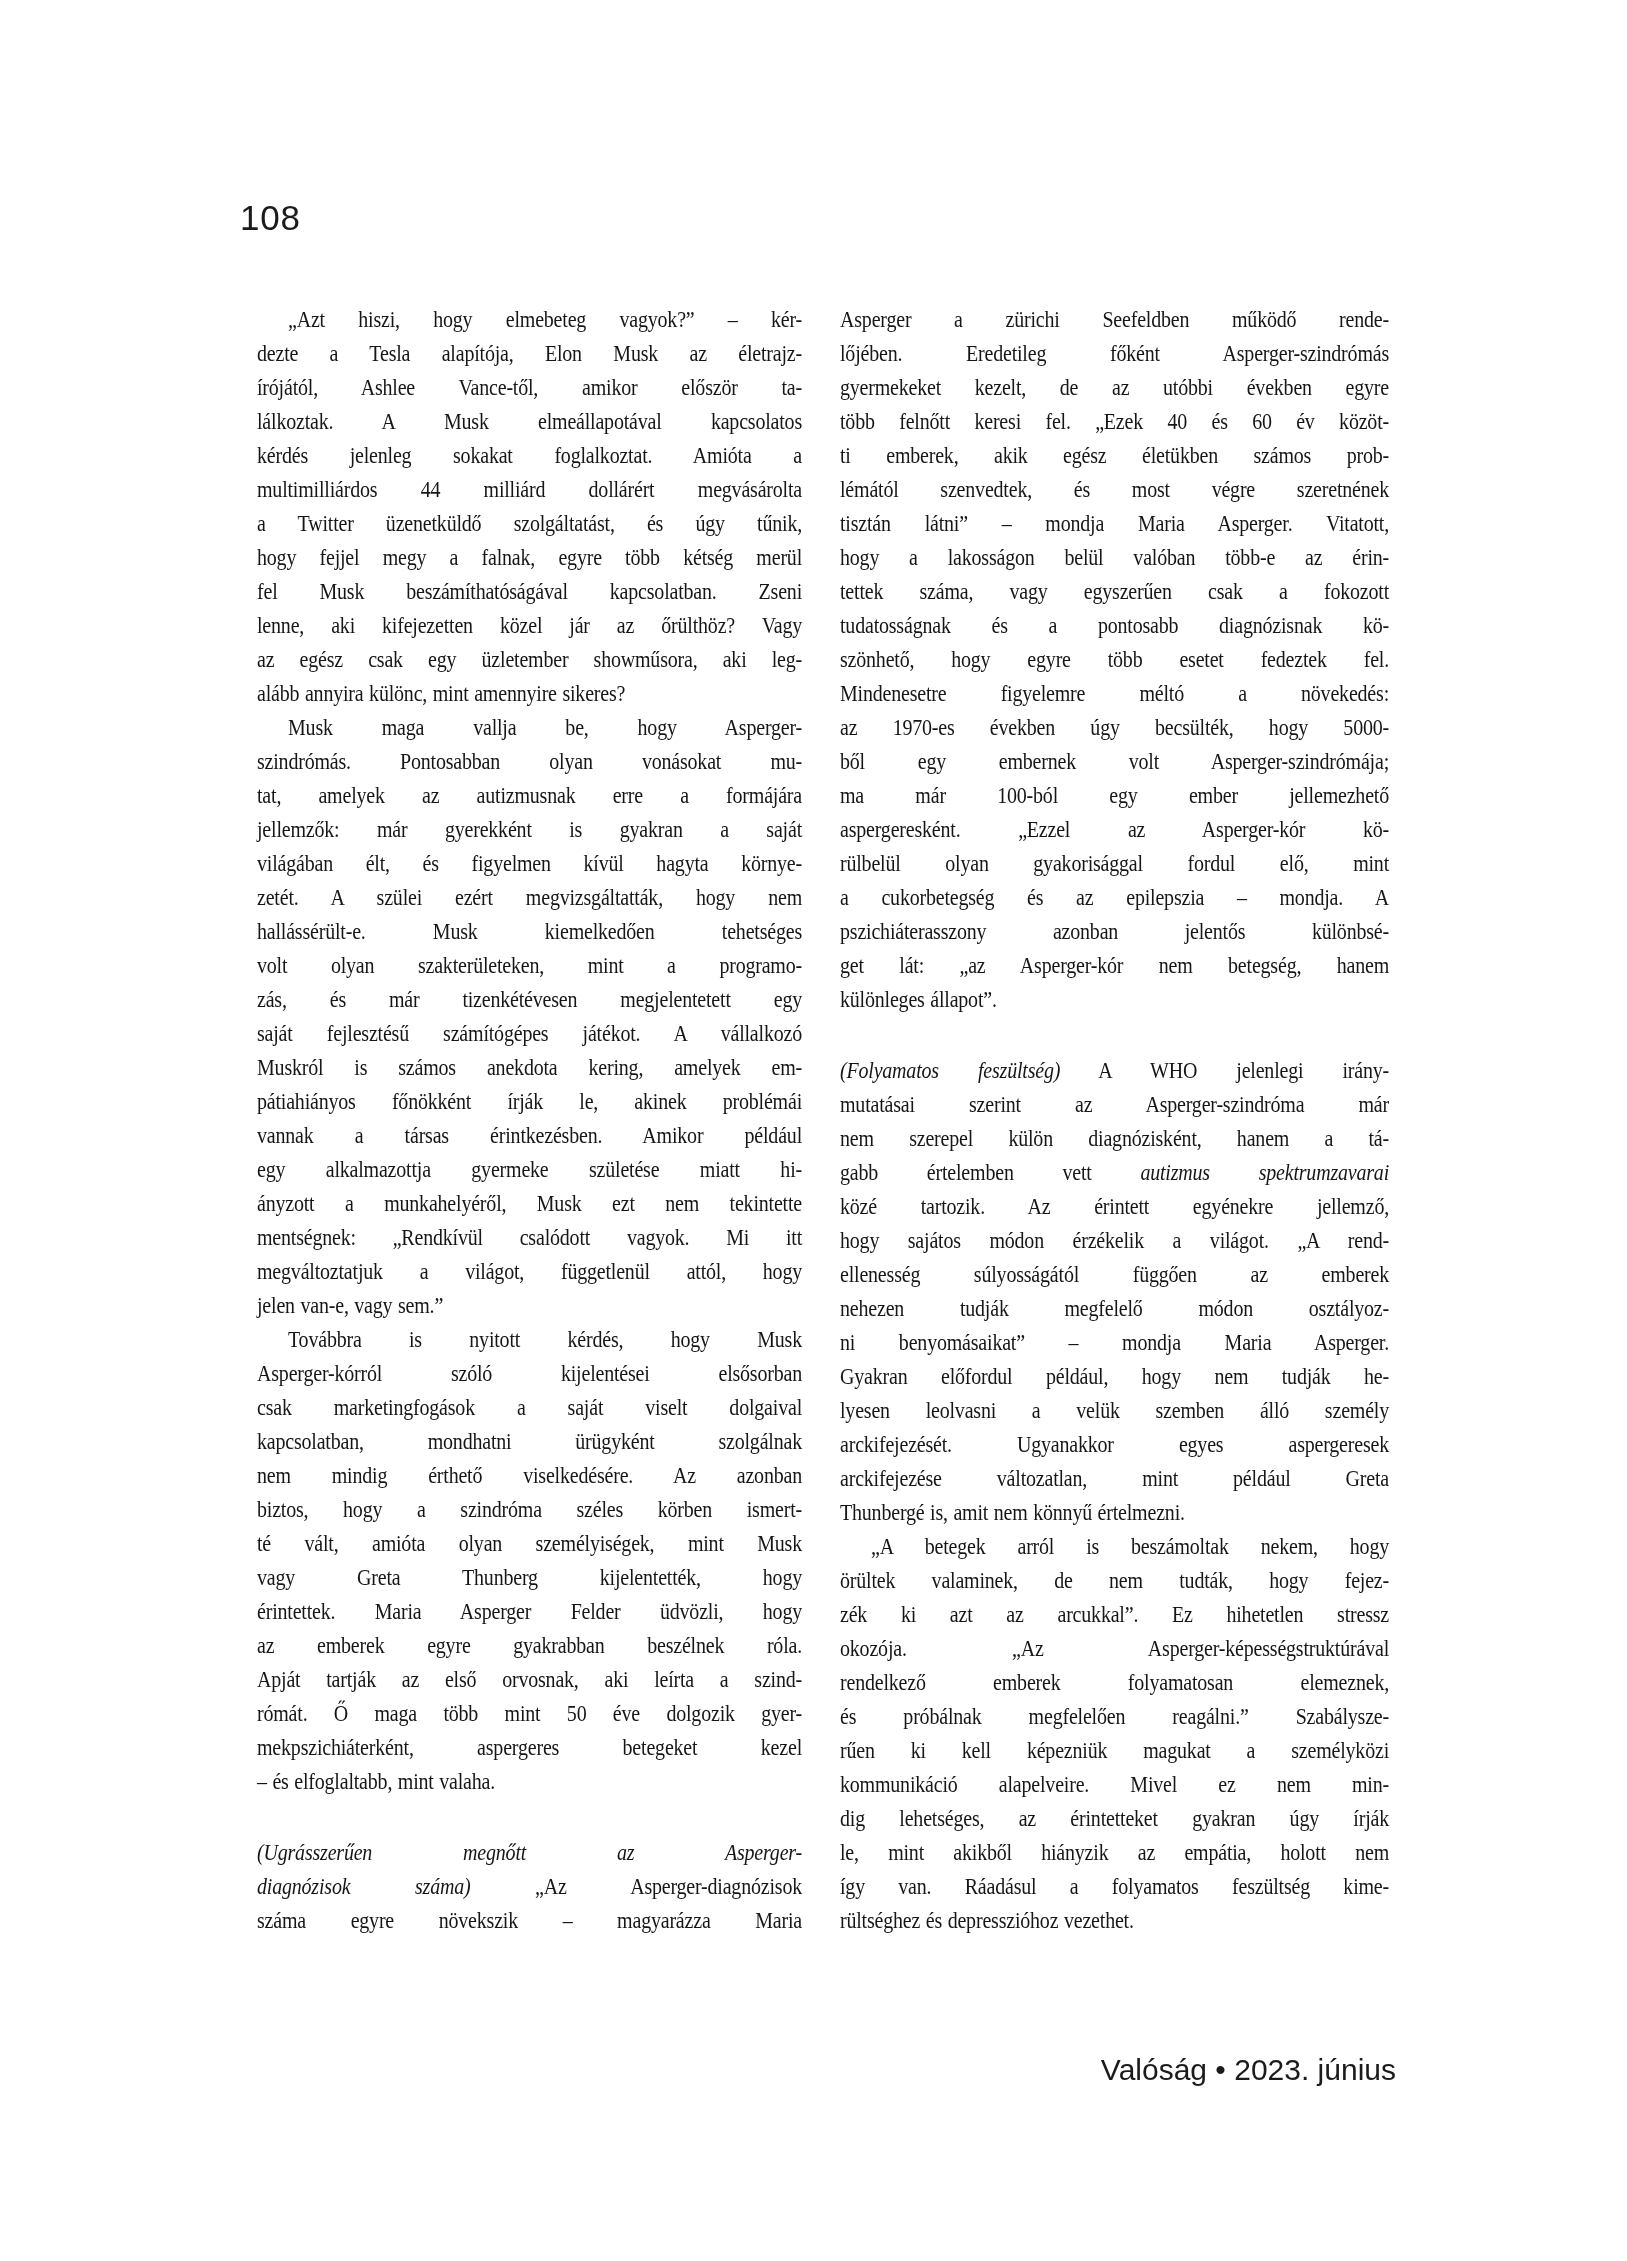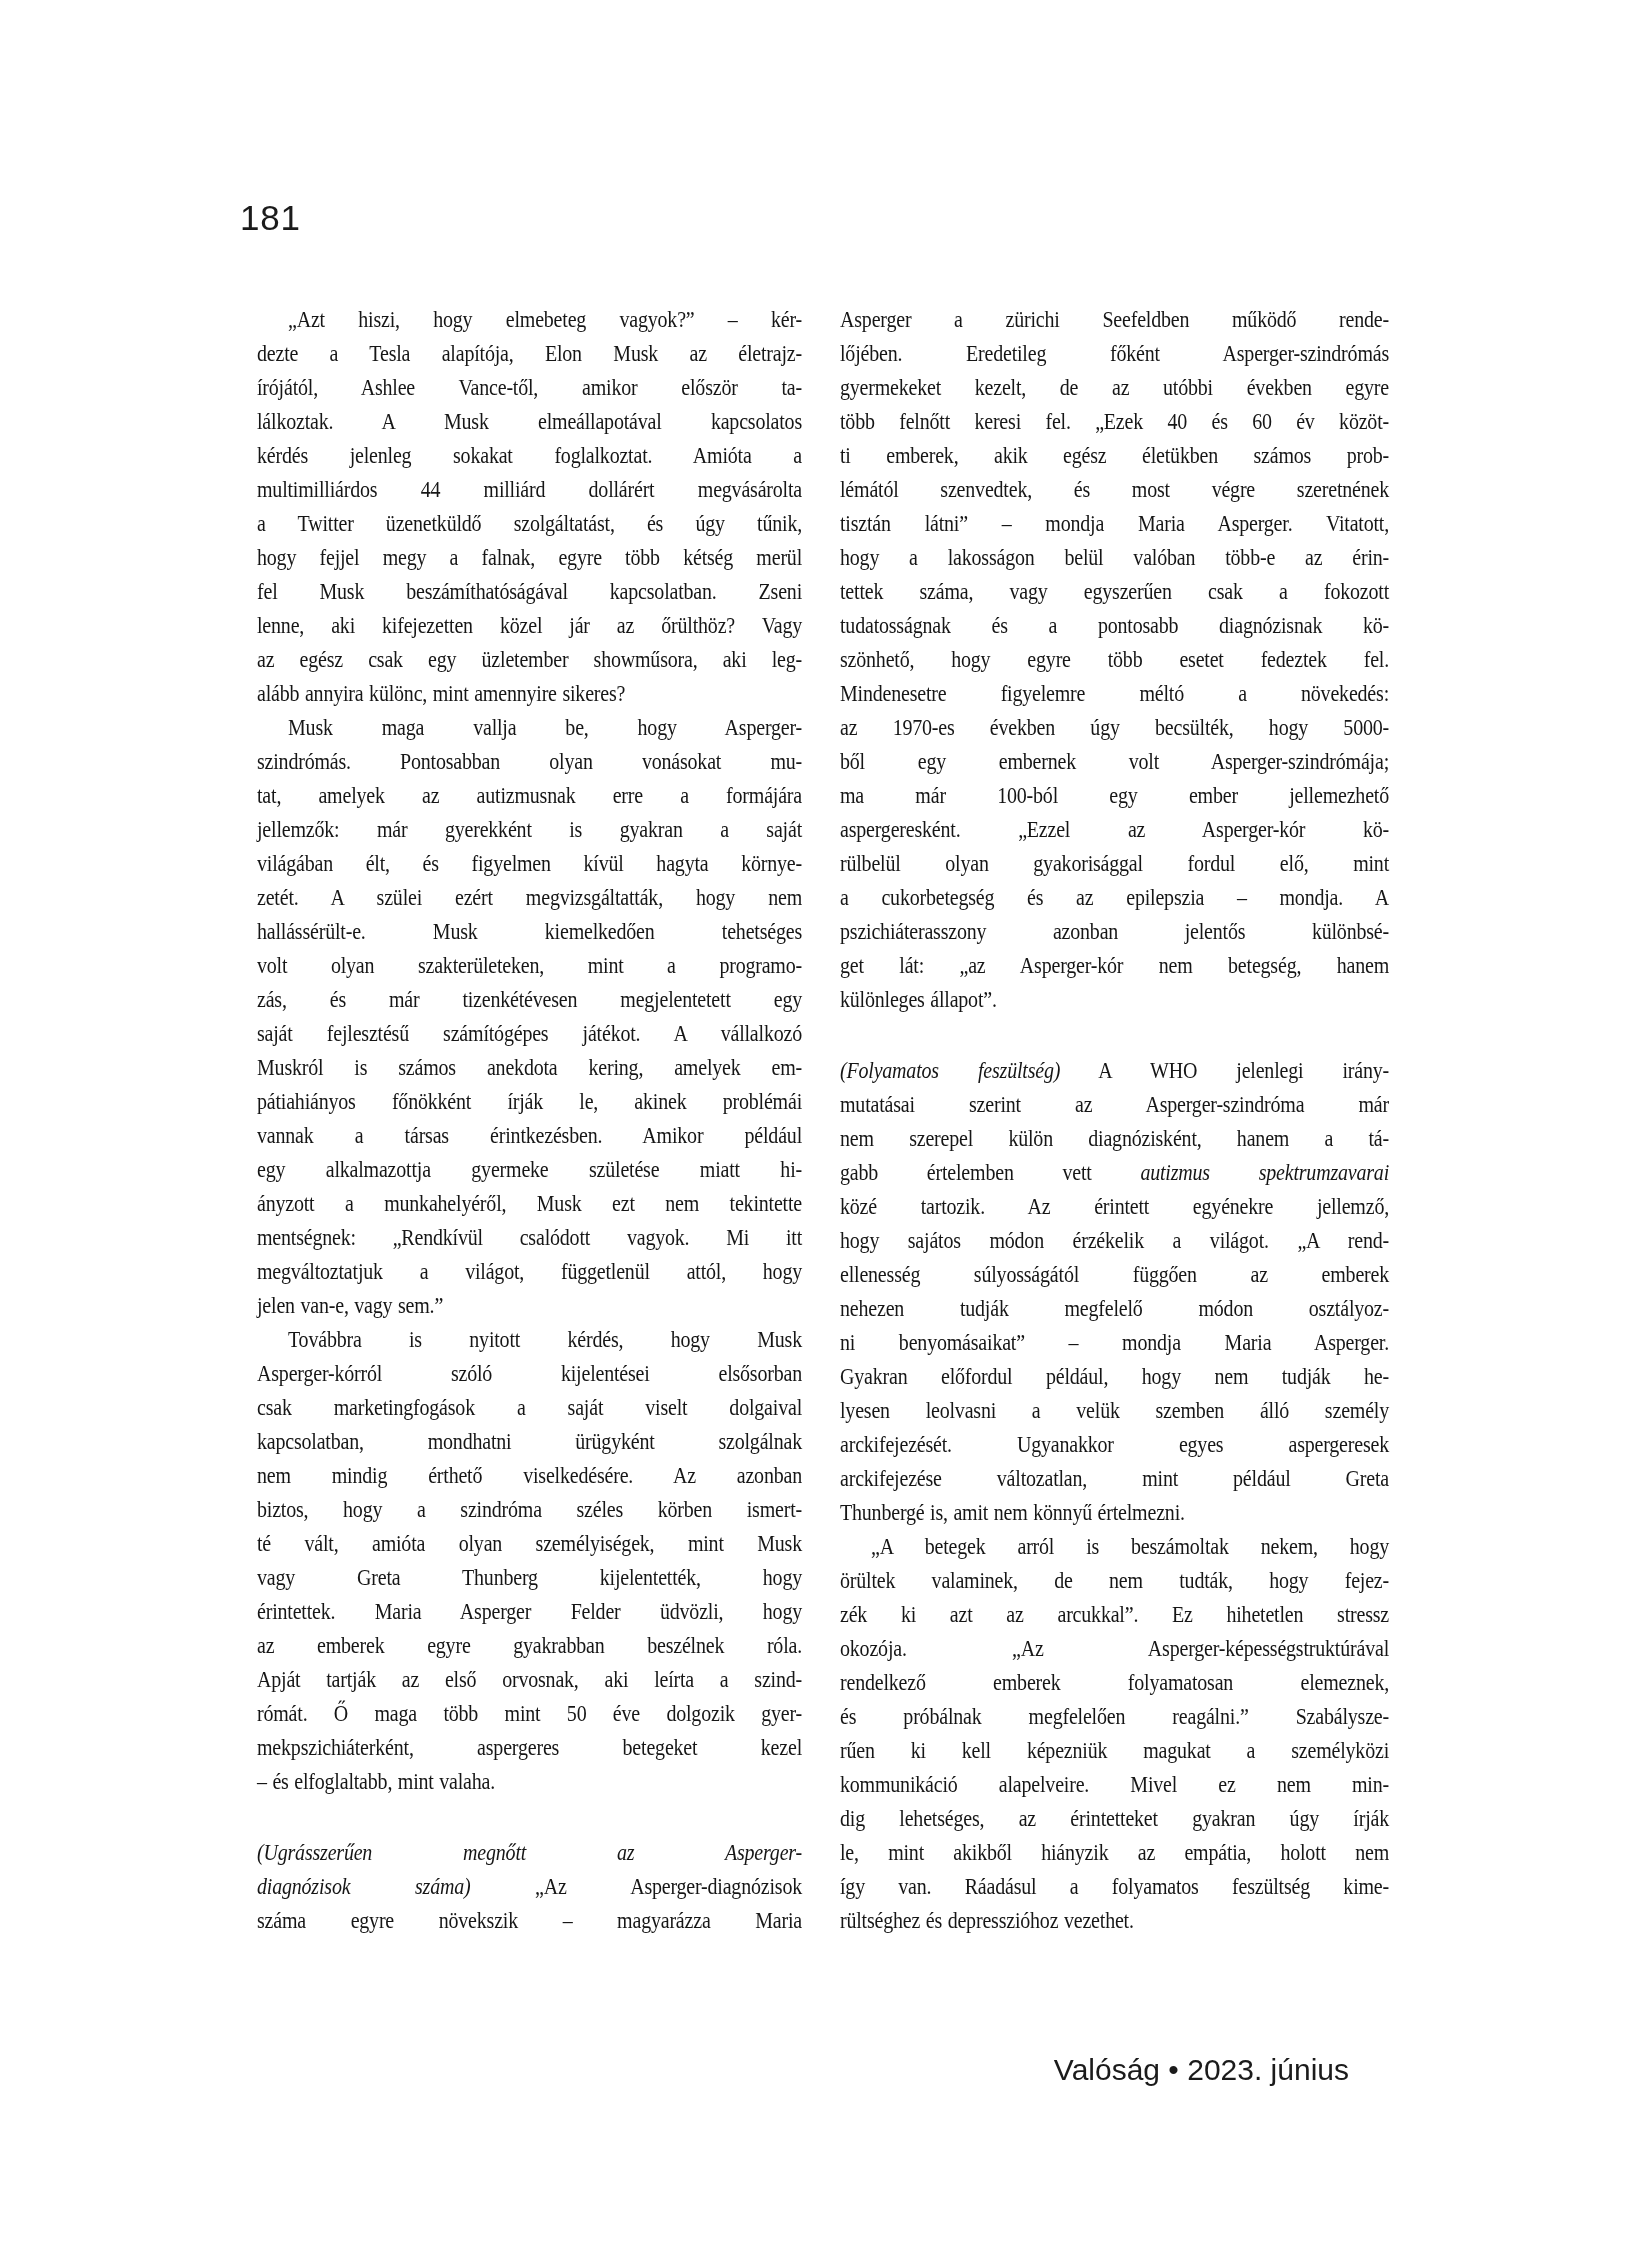--- a/index.html
+++ b/index.html
@@ -44,32 +44,32 @@
     transform: scaleY(1.16);
     transform-origin: 0 50%;
     white-space: nowrap;
   }
   .line.last { text-align-last: left; }
   .line.ind  { text-indent: 31px; }
   .line.gap  { margin-top: 37px; }
   .it { font-style: italic; }
   .footer {
     position: absolute;
-    top: 2054px; left: 800px; width: 549px;
+    top: 2054px; left: 847px; width: 549px;
     text-align: right;
     font-family: "Liberation Sans", sans-serif;
     font-size: 30px; line-height: 32px;
     color: #1b1b1b;
   }
 </style>
 </head>
 <body>
 
 <div class="page">
-  <div class="folio">181</div>
+  <div class="folio">108</div>
 
   <div class="textarea">
     <div class="col col-left">
         <div class="line ind">„Azt hiszi, hogy elmebeteg vagyok?” – kér-</div>
         <div class="line">dezte a Tesla alapítója, Elon Musk az életrajz-</div>
         <div class="line">írójától, Ashlee Vance-től, amikor először ta-</div>
         <div class="line">lálkoztak. A Musk elmeállapotával kapcsolatos</div>
         <div class="line">kérdés jelenleg sokakat foglalkoztat. Amióta a</div>
         <div class="line">multimilliárdos 44 milliárd dollárért megvásárolta</div>
         <div class="line">a Twitter üzenetküldő szolgáltatást, és úgy tűnik,</div>

